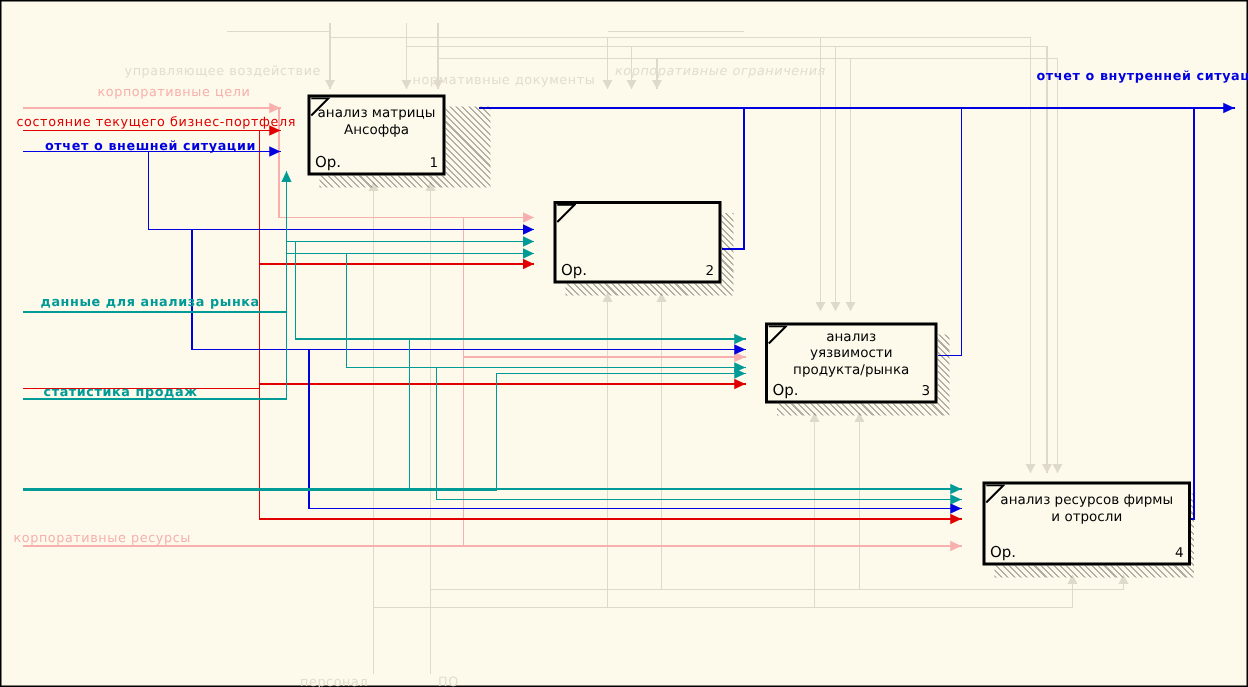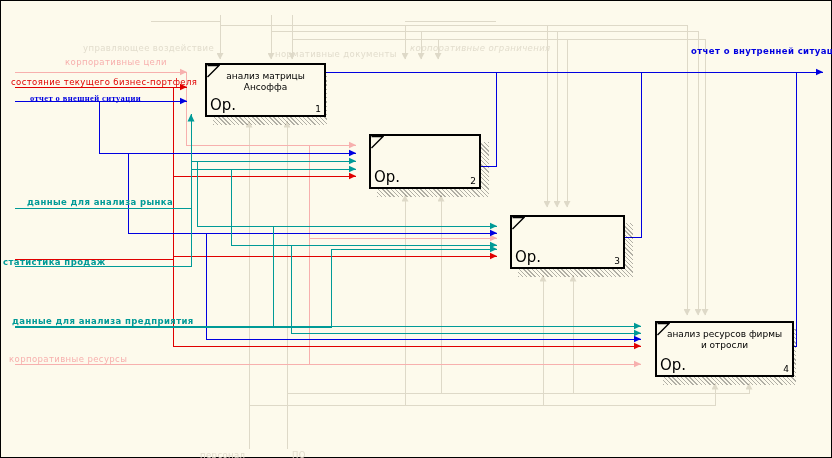--- a/index.html
+++ b/index.html
@@ -12,21 +12,21 @@
   #canvas{position:relative;width:832px;height:458px;background:#fdfaec;
           border:1px solid #000;box-sizing:border-box;}
   svg#wires{position:absolute;left:0;top:0;width:832px;height:458px;}
 
   .ablock{position:absolute;box-sizing:border-box;background:#fdfaec;
           border:2px solid #000;}
   .ablock .title{position:absolute;left:0;right:0;top:6px;
           text-align:center;font-size:9px;color:#000;line-height:11px;
           font-family:"DejaVu Sans","Liberation Sans",sans-serif;}
   .ablock .corner{position:absolute;left:0;top:0;width:13px;height:13px;}
-  .ablock .op{position:absolute;left:3px;bottom:1px;font-size:15px;color:#000;}
+  .ablock .op{position:absolute;left:3px;bottom:1px;font-size:10px;color:#000;}
   .ablock .num{position:absolute;right:3px;bottom:1px;font-size:9px;color:#000;}
   .shadow{position:absolute;background:#000;opacity:.30;
           background-image:
             repeating-linear-gradient(45deg,#000 0 1px,transparent 1px 3px);
           background-color:transparent;}
 
   .lbl{position:absolute;font-size:8.5px;white-space:nowrap;letter-spacing:.4px;
        font-family:"DejaVu Sans","Liberation Sans",sans-serif;}
   .lbl.gray{color:#e2ddcd;margin-top:32px;}
   .lbl.red{color:#e00000;font-weight:normal;}
@@ -128,21 +128,21 @@
       <path d="M14,326 L330,326 L330,248 L496,248" stroke="#009a97" marker-end="url(#ar-teal)"></path>
 
       <path d="M318,71 L822,71" stroke="#0000e0" marker-end="url(#ar-blue)"></path>
       <path d="M480,165 L495,165 L495,71" stroke="#0000e0"></path>
       <path d="M624,236 L640,236 L640,71" stroke="#0000e0"></path>
       <path d="M787,345 L795,345 L795,71" stroke="#0000e0"></path>
     </g>
   </svg>
 
   <div class="shadow" style="left:212px;top:70px;width:114px;height:54px;"></div>
-  <div class="ablock" style="left:204px;top:62px;width:121px;height:54px;">
+  <div class="ablock" style="left:204px;top:62px;width:92px;height:54px;">
     <svg class="corner" viewBox="0 0 13 13">
       <polyline points="0.5,0.5 12,0.5 0.5,12" fill="none" stroke="#000" stroke-width="1.4"></polyline>
     </svg>
     <div class="title">
       <div>анализ матрицы</div>
       <div>Ансоффа</div>
     </div>
     <div class="op">Ор.</div>
     <div class="num">1</div>
   </div>
@@ -154,20 +154,25 @@
     </svg>
     <div class="op">Ор.</div>
     <div class="num">2</div>
   </div>
 
   <div class="shadow" style="left:517px;top:222px;width:115px;height:54px;"></div>
   <div class="ablock" style="left:509px;top:214px;width:115px;height:54px;">
     <svg class="corner" viewBox="0 0 13 13">
       <polyline points="0.5,0.5 12,0.5 0.5,12" fill="none" stroke="#000" stroke-width="1.4"></polyline>
     </svg>
+    <div class="title" style="top:3px;">
+      <div>анализ</div>
+      <div>уязвимости</div>
+      <div>продукта/рынка</div>
+    </div>
     <div class="op">Ор.</div>
     <div class="num">3</div>
   </div>
 
   <div class="shadow" style="left:662px;top:328px;width:133px;height:56px;"></div>
   <div class="ablock" style="left:654px;top:320px;width:139px;height:56px;">
     <svg class="corner" viewBox="0 0 13 13">
       <polyline points="0.5,0.5 12,0.5 0.5,12" fill="none" stroke="#000" stroke-width="1.4"></polyline>
     </svg>
     <div class="title">
@@ -177,24 +182,23 @@
     <div class="op">Ор.</div>
     <div class="num">4</div>
   </div>
 
   <div class="lbl gray" style="left:82px;top:10px;">управляющее воздействие</div>
   <div class="lbl gray" style="left:274px;top:16px;">нормативные документы</div>
   <div class="lbl gray" style="left:409px;top:10px;font-style:italic;">корпоративные ограничения</div>
 
   <div class="lbl pink" style="left:27px;top:56px;padding-left:37px;">корпоративные цели</div>
   <div class="lbl red" style="left:10px;top:76px;">состояние текущего бизнес-портфеля</div>
-  <div class="lbl blue" style="left:29px;top:92px;font-family:Liberation Serif, serif;">отчет о внешней ситуации</div>
+  <div class="lbl blue" style="left:29px;top:92px;">отчет о внешней ситуации</div>
   <div class="lbl teal" style="left:14px;top:196px;margin-left:12px;">данные для анализа рынка</div>
-  <div class="lbl teal" style="left:2px;top:256px;">статистика продаж</div>
-  <div class="lbl teal" style="left:11px;top:315px;">данные для анализа предприятия</div>
+  <div class="lbl teal" style="left:28px;top:256px;">статистика продаж</div>
   <div class="lbl pink" style="left:8px;top:353px;">корпоративные ресурсы</div>
 
   <div class="lbl gray" style="left:199px;top:417px;">персонал</div>
   <div class="lbl gray" style="left:291px;top:417px;">ПО</div>
 
   <div class="lbl blue" style="left:690px;top:45px;">отчет о внутренней ситуации</div>
 
 </div>
 
 </body></html>

